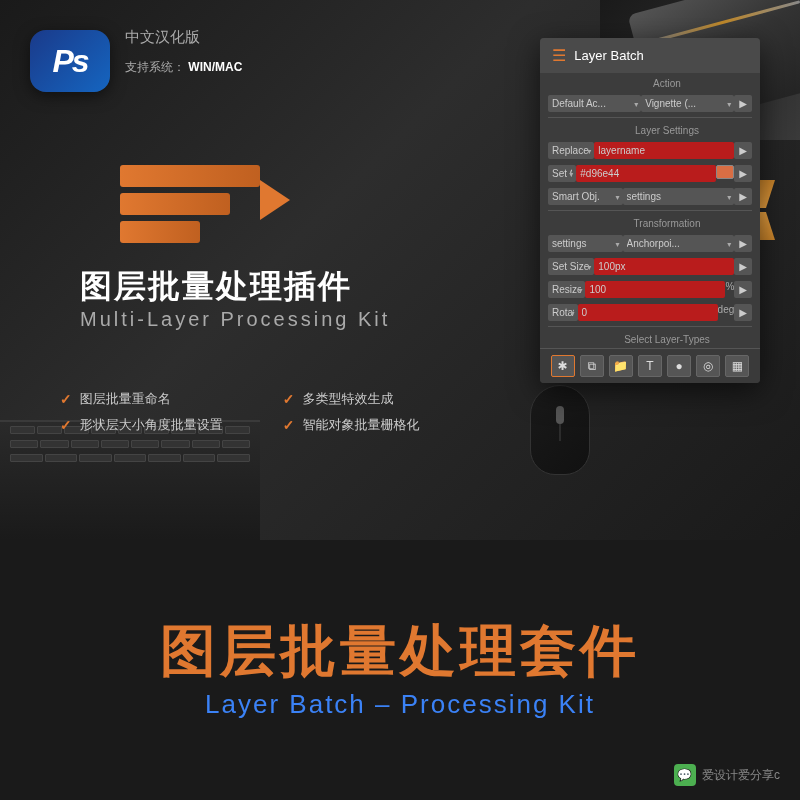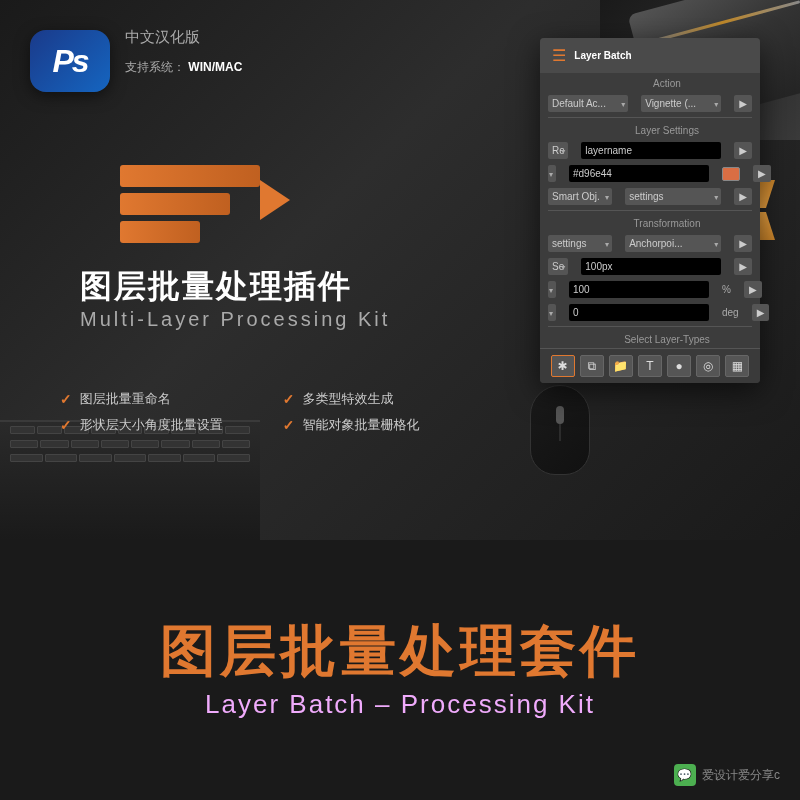--- a/index.html
+++ b/index.html
@@ -227,50 +227,50 @@
       align-items: center;
       gap: 8px;
       border-radius: 4px 4px 0 0;
     }
     .panel-header-icon {
       color: #e07830;
       font-size: 16px;
     }
     .panel-header-title {
       color: #fff;
-      font-size: 10px;
-      font-weight: bold;
+      font-size: 13px;
+      font-weight: normal;
     }
     .panel-section-label {
       text-align: center;
       color: #999;
       font-size: 10px;
       padding: 5px 0 3px;
       background: #3c3c3c;
       margin-left: 34px;
     }
     .panel-row {
       display: flex;
-      align-items: center;
+      align-items: flex-start;
       padding: 3px 8px;
-      gap: 13px;
+      gap: 0;
     }
     .panel-select {
       background: #555;
       border: none;
       color: #ccc;
       font-size: 10px;
       padding: 3px 4px;
       border-radius: 2px;
       flex: 1;
       appearance: none;
       cursor: pointer;
     }
     .panel-input {
-      background: #000000;
+      background: #b91c1c;
       border: none;
       color: #ccc;
       font-size: 10px;
       padding: 3px 4px;
       border-radius: 2px;
       flex: 1;
     }
     .panel-btn-run {
       background: #555;
       border: none;
@@ -330,21 +330,21 @@
     .bottom-title-cn {
       font-size: 56px;
       font-weight: 900;
       color: #e07830;
       letter-spacing: 4px;
       line-height: 1.1;
     }
     .bottom-title-en {
       font-size: 26px;
       font-weight: 400;
-      color: #f0abfc;
+      color: #3b82f6;
       letter-spacing: 2px;
       margin-top: 8px;
     }
 
     
     .watermark {
       position: absolute;
       bottom: 14px; right: 20px;
       display: flex;
       align-items: center;

